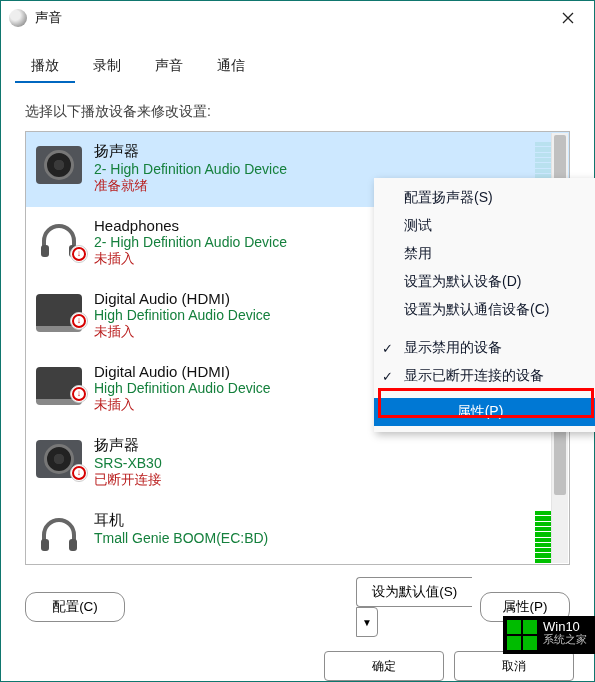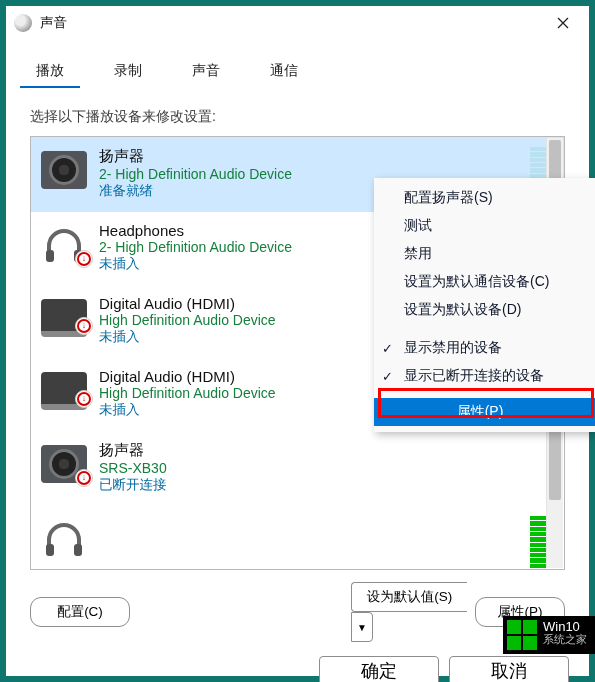--- a/index.html
+++ b/index.html
@@ -1,23 +1,23 @@
 <!DOCTYPE html>
 <html><head>
   <meta charset="utf-8">
   <style>
     * { margin: 0; padding: 0; box-sizing: border-box; font-family: "Microsoft YaHei", "Segoe UI", Arial, sans-serif; }
     body { width: 595px; height: 682px; background: #fff; position: relative; overflow: hidden; }
-    .dialog { position: absolute; inset: 0; border: 6px solid #0f766e; background: #fff; }
+    .dialog { position: absolute; inset: 0; border: 1px solid #0f766e; background: #fff; }
     .titlebar { display: flex; align-items: center; height: 34px; padding: 0 6px 0 8px; }
     .title-icon { width: 18px; height: 18px; border-radius: 9px; background: radial-gradient(circle at 35% 35%, #eee 30%, #999 75%, #666); margin-right: 8px; }
     .title { flex: 1; font-size: 13.5px; font-weight: 500; color: #111; }
     .close-btn { width: 40px; height: 28px; display: flex; align-items: center; justify-content: center; color: #222; font-size: 14px; border-radius:4px; }
 
-    .tabstrip { display: flex; gap: 18px; padding: 16px 14px 0; }
+    .tabstrip { display: flex; gap: 2px; padding: 16px 14px 0; }
     .tab { padding: 6px 16px; font-size: 14px; color: #222; border-bottom: 2px solid transparent; }
     .tab.active { border-bottom: 2px solid #0067c0; font-weight:500; }
 
     .body-area { padding: 14px 24px 0; }
     .prompt { font-size: 14px; color: #404040; margin: 6px 0 10px; }
 
     .device-list { border: 1px solid #b8b8b8; background: #fff; height: 434px; overflow: hidden; position: relative; margin-top: 8px; }
     .device-item { display: flex; gap: 12px; padding: 10px 10px 12px; align-items: flex-start; }
     .device-item.selected { background: #cde8ff; }
     .dev-icon { width: 46px; height: 38px; background: #515459; border-radius: 4px; margin-top:4px; position:relative; flex-shrink:0; }
@@ -25,42 +25,42 @@
     .dev-icon.speaker::after { content:''; width:24px; height:24px; border:3px solid #777; border-radius:50%; background: radial-gradient(circle,#3a3a3a 30%,#222 31%); }
     .dev-icon.headphones { background: none; }
     .dev-icon.headphones svg { width:46px; height:38px; }
     .dev-icon.monitor { background:#3f3f3f; border-bottom:6px solid #888; }
     .badge-x { position:absolute; bottom:-4px; right:-6px; width:18px; height:18px; background:#fff; border-radius:50%; border:1px solid #ccc; display:flex; align-items:center; justify-content:center; }
     .badge-x::before { content:''; width:10px; height:10px; border-radius:50%; background:#fff; border:2px solid #d60000; }
     .badge-x::after { content:'↓'; position:absolute; font-size:9px; color:#d60000; top:2px; }
     .dev-text { flex: 1; min-width:0; }
     .dev-name { font-size: 15px; color: #111; }
     .dev-desc { font-size: 14px; color: #15803d; }
-    .dev-status { font-size: 13.5px; color: #0369a1; }
+    .dev-status { font-size: 13.5px; color: #b91c1c; }
     .level { width: 22px; height: 52px; display:flex; flex-direction:column-reverse; gap:1px; margin-left:auto; margin-right:2px; }
     .level span { flex:1; background:#b9e1ef; }
     .level.green span { background:#00c000; }
 
     .scroll-track { position:absolute; right:1px; top:1px; bottom:1px; width:17px; background:#f0f0f0; border-left:1px solid #e4e4e4; }
     .scroll-thumb { position:absolute; left:2px; right:2px; top:2px; height:360px; background:#c0c0c0; border-radius:2px; }
 
     .context-menu { position:absolute; left:374px; top:178px; width:222px; background:#f9f9f9; box-shadow: 2px 3px 8px rgba(0,0,0,.25); padding:6px 0; z-index:20; }
     .menu-item { display:flex; align-items:center; padding: 5px 10px 5px 30px; font-size: 14px; color:#0f172a; position:relative; }
     .menu-item .check { position:absolute; left:8px; font-size:13px; }
     .menu-hl { background:#0078d4; color:#fff; margin:0; }
     .highlight-box { position:absolute; left:378px; top:388px; width:216px; height:30px; border:3px solid #ff0000; z-index:30; pointer-events:none; }
 
     .lower-buttons { display:flex; gap:8px; padding: 12px 24px 0; align-items:center; }
     .btn { height:30px; min-width:100px; background:#fff; border:1px solid #8d8d8d; border-radius:11px; font-size:13.5px; display:flex; align-items:center; justify-content:center; padding:0 14px; }
     .btn.dd { min-width:116px; border-right:none; border-radius:4px 0 0 4px; }
     .dd-arrow { width:22px; height:30px; border:1px solid #8d8d8d; border-radius:0 4px 4px 0; display:flex; align-items:center; justify-content:center; font-size:10px; }
     .spacer { flex:1; }
 
     .dialog-buttons { display:flex; gap:10px; justify-content:flex-end; padding:14px 20px; }
-    .dbtn { width:120px; height:30px; background:#fff; border:1px solid #8d8d8d; border-radius:4px; font-size:18px; display:flex; align-items:center; justify-content:center; }
+    .dbtn { width:120px; height:30px; background:#fff; border:1px solid #8d8d8d; border-radius:4px; font-size:12px; display:flex; align-items:center; justify-content:center; }
 
     .watermark { position:absolute; right:0; bottom:28px; display:flex; gap:6px; background:#000000; color:#fff; padding:4px 8px 4px 4px; }
     .wm-logo { display:grid; grid-template-columns:14px 14px; grid-template-rows:14px 14px; gap:2px; }
     .wm-logo span { background:#0b0; }
     .wm-text { font-size:13px; line-height:1.05; }
     .wm-text small { font-size:11px; color:#bfbfbf; display:block; }
   </style>
 </head>
 <body>
 
@@ -158,20 +158,24 @@
       </div>
 
       <div class="device-item">
         <div class="dev-icon headphones">
           <svg viewBox="0 0 46 38">
               <path d="M8 30 V20 A15 15 0 0 1 38 20 V30" fill="none" stroke="#666" stroke-width="4"></path>
               <rect x="5" y="24" width="8" height="12" rx="3" fill="#555"></rect>
               <rect x="33" y="24" width="8" height="12" rx="3" fill="#555"></rect>
             </svg>
         </div>
+        <div class="dev-text">
+          <div class="dev-name">耳机</div>
+          <div class="dev-desc">Tmall Genie BOOM(EC:BD)</div>
+        </div>
         <div class="level green">
             <span></span>
             <span></span>
             <span></span>
             <span></span>
             <span></span>
             <span></span>
             <span></span>
             <span></span>
             <span></span>
@@ -198,22 +202,22 @@
   <div class="dialog-buttons">
     <div class="dbtn">确定</div>
     <div class="dbtn">取消</div>
   </div>
 </div>
 
 <div class="context-menu">
   <div class="menu-item">配置扬声器(S)</div>
   <div class="menu-item">测试</div>
   <div class="menu-item">禁用</div>
+  <div class="menu-item">设置为默认设备(D)</div>
   <div class="menu-item">设置为默认通信设备(C)</div>
-  <div class="menu-item">设置为默认设备(D)</div>
   <div style="height:10px"></div>
   <div class="menu-item">
       <span class="check">✓</span>
       <span>显示禁用的设备</span>
     </div>
   <div class="menu-item">
       <span class="check">✓</span>
       <span>显示已断开连接的设备</span>
     </div>
   <div style="height:8px"></div>

